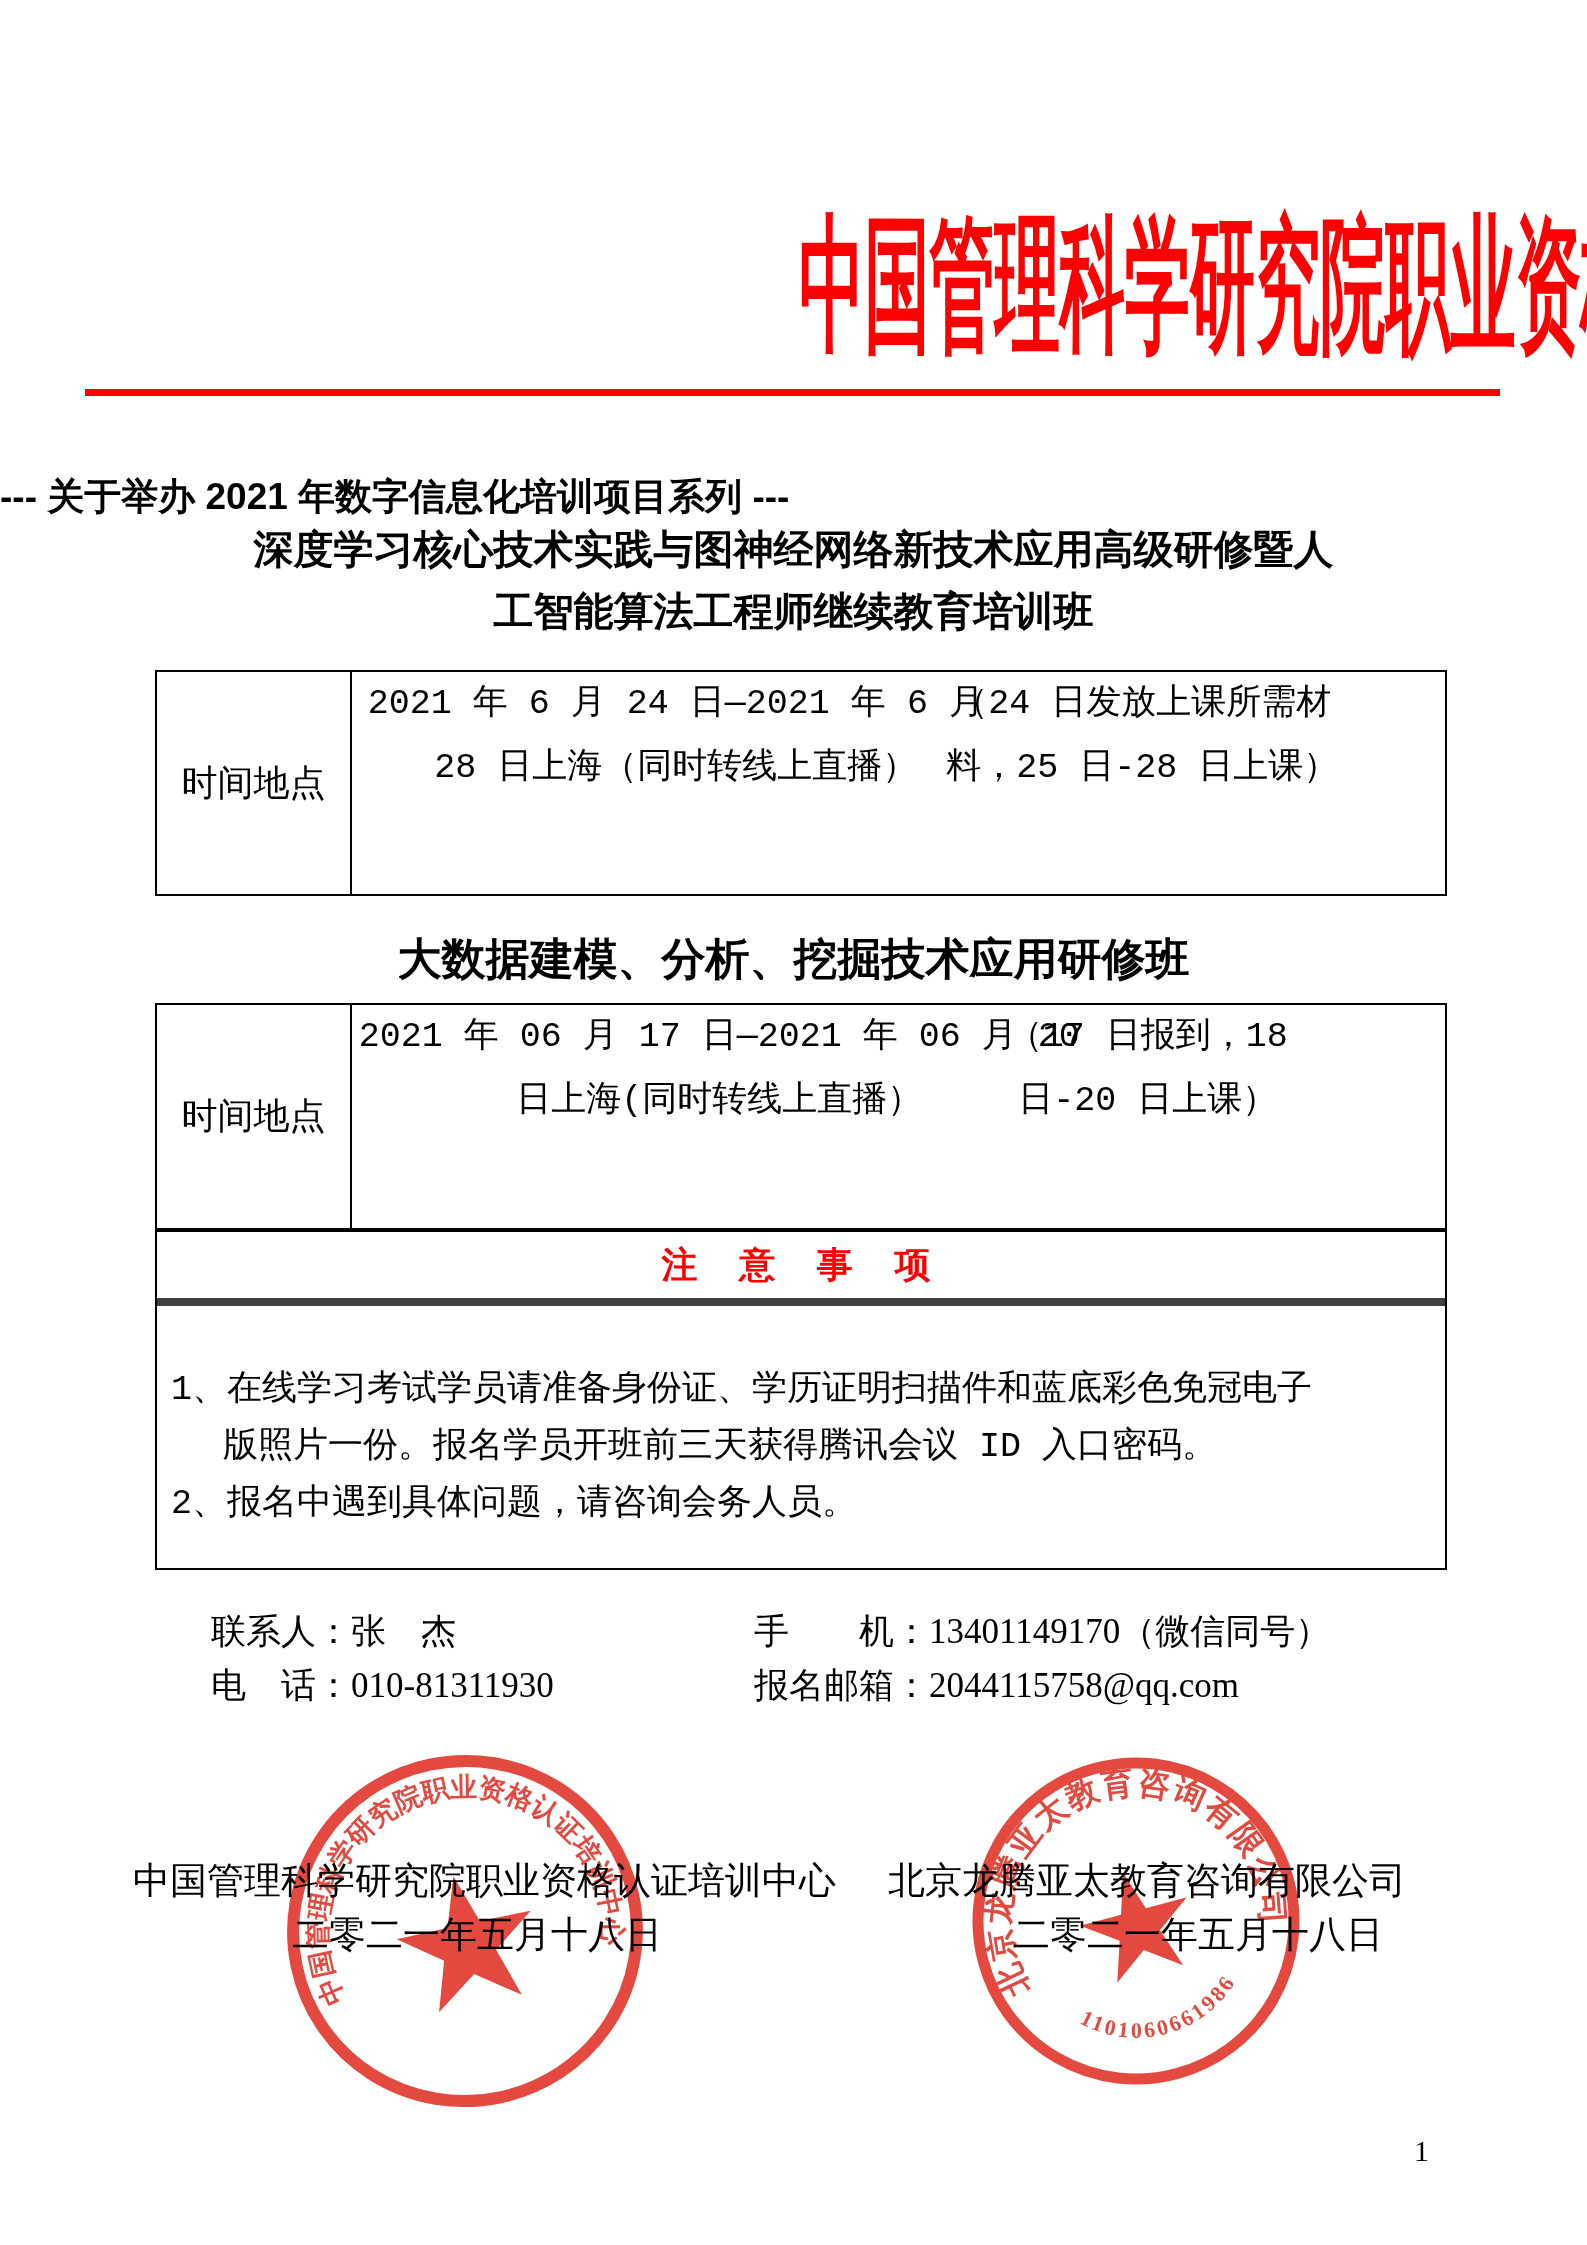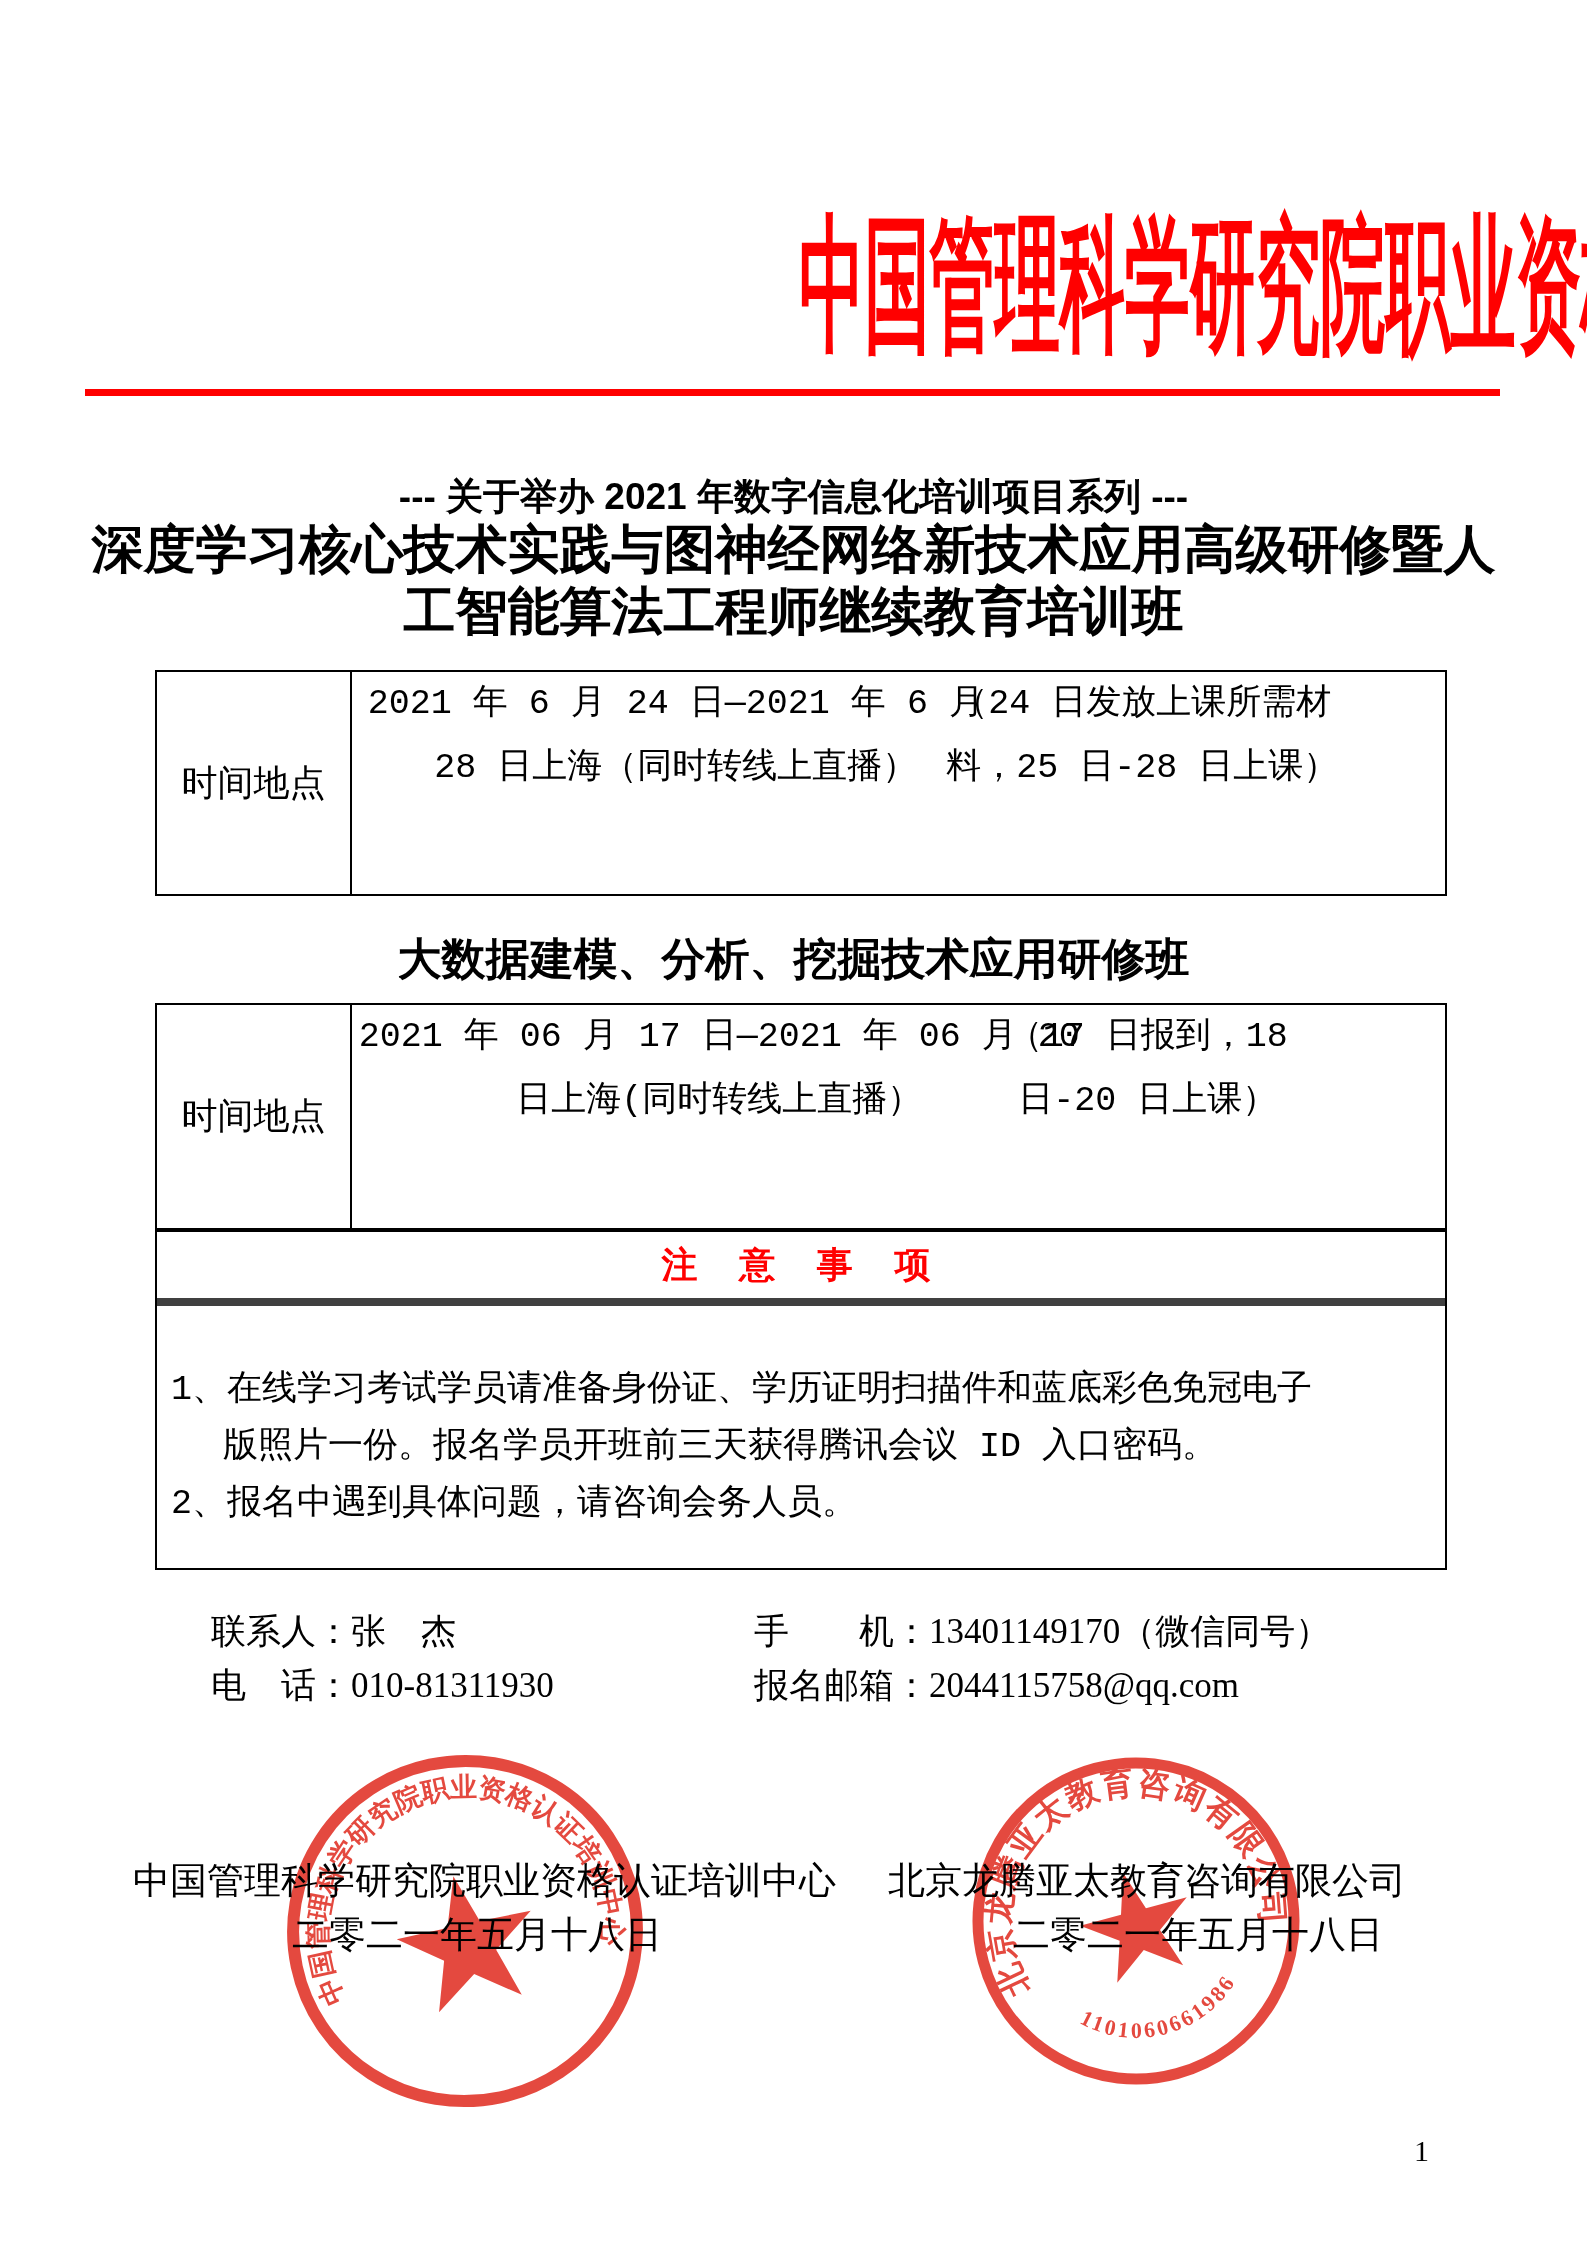--- a/index.html
+++ b/index.html
@@ -15,26 +15,26 @@
   
   .header-title{position:absolute;top:208px;left:12px;width:100%;text-align:center;white-space:nowrap;}
   .header-title .condense{
     display:inline-block;font-family:"DejaVu Serif","Liberation Serif",serif;font-weight:bold;
     font-size:148px;line-height:152px;color:var(--accent_red);
     transform:scaleX(0.44);transform-origin:center top;
   }
   .red-rule{position:absolute;top:389px;left:85px;width:1415px;height:7px;background:var(--accent_red);}
   
   .series-line{
-    position:absolute;top:472px;left:0;width:100%;text-align:center;
+    position:absolute;top:472px;left:0;width:100%;
     font-family:"Liberation Sans","DejaVu Sans",sans-serif;font-weight:bold;font-size:37px;
   }
   .main-title{
     position:absolute;top:518px;left:0;width:100%;text-align:center;
-    font-family:"Liberation Sans","DejaVu Sans",sans-serif;font-weight:bold;font-size:52px;line-height:62px;
+    font-family:"Liberation Sans","DejaVu Sans",sans-serif;font-weight:bold;font-size:40px;line-height:62px;
   }
   .course2-title{
     position:absolute;top:930px;left:0;width:100%;text-align:center;
     font-family:"Liberation Sans","DejaVu Sans",sans-serif;font-weight:bold;font-size:44px;
   }
   
   .tbl{position:absolute;left:155px;width:1292px;border:2px solid #000;box-sizing:border-box;font-family:Liberation Mono, monospace;}
   .tbl-row{display:flex;}
   .table1{top:670px;height:226px;}
   .table1 .tbl-row{height:100%;}

